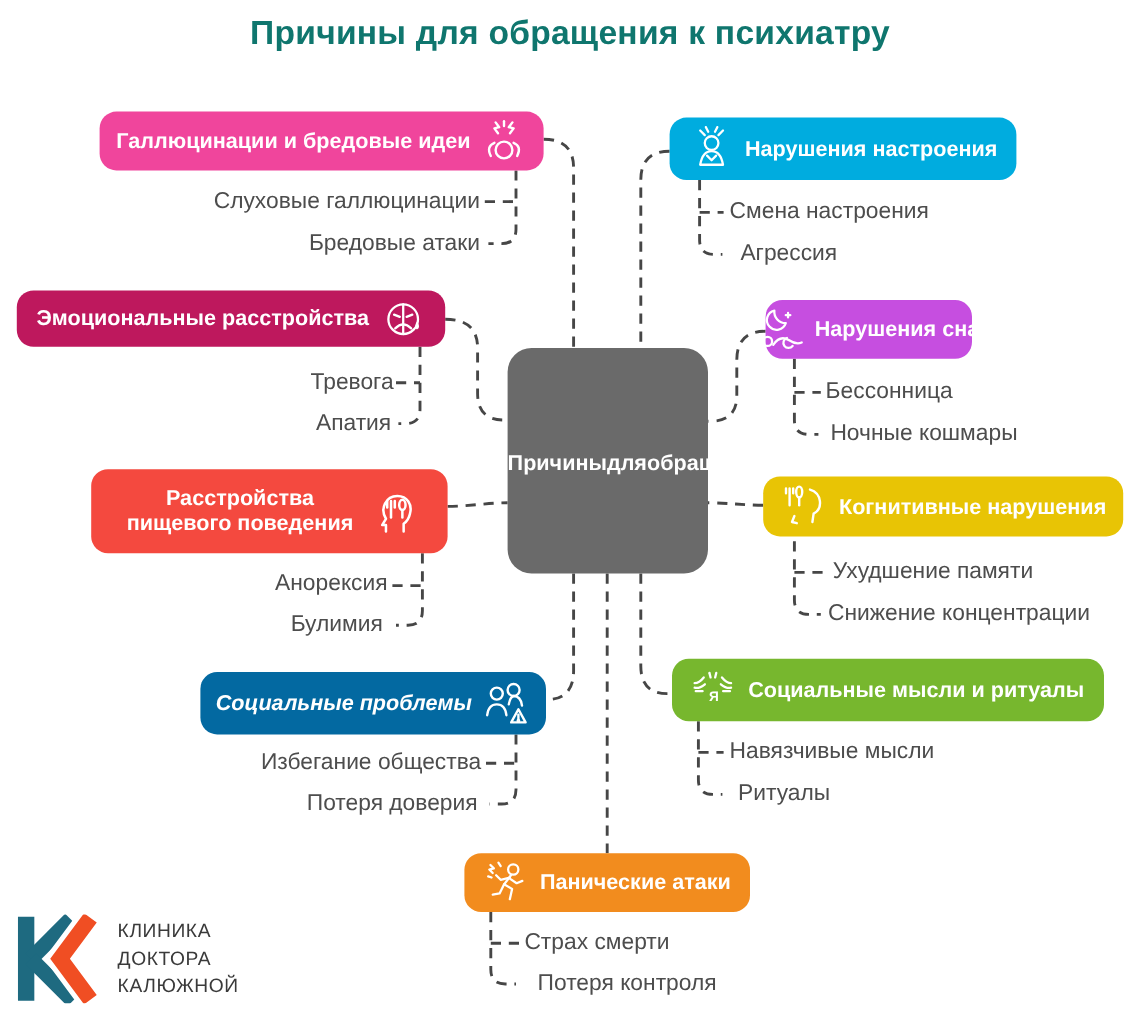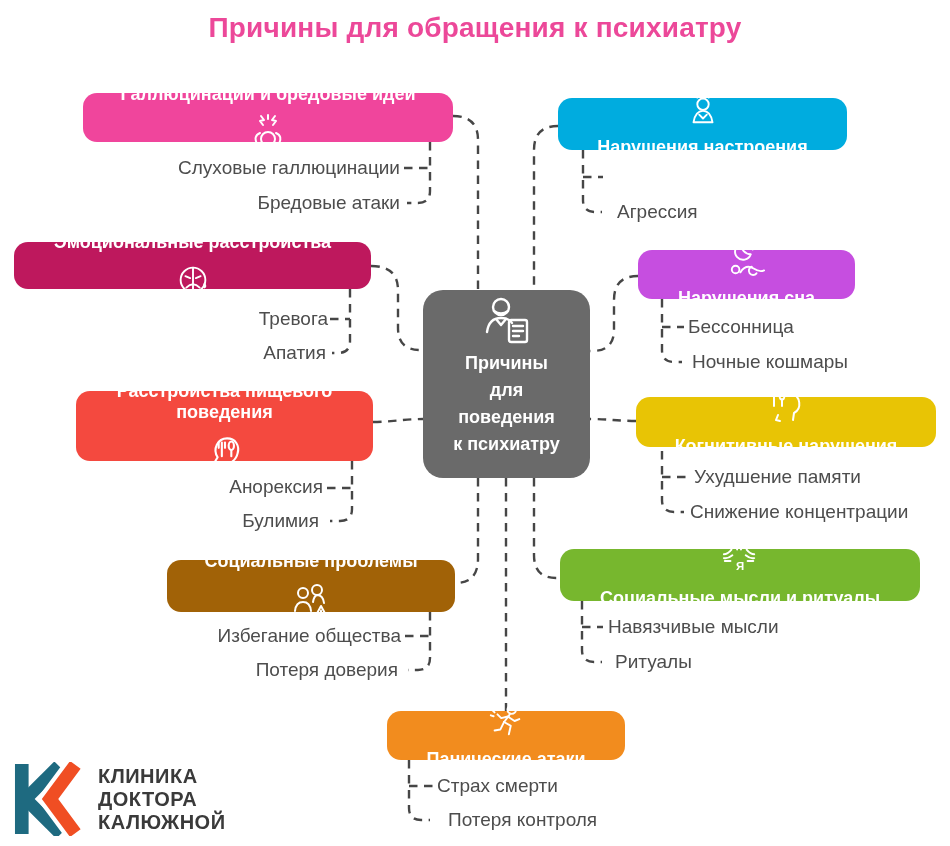--- a/index.html
+++ b/index.html
@@ -1,54 +1,54 @@
 <!DOCTYPE html>
 <html><head>
 <meta charset="utf-8">
 <style>
   html,body{margin:0;padding:0;background:#fff;}
   .canvas{position:relative;width:950px;height:846px;background:#fff;overflow:hidden;
           font-family:"Liberation Sans",sans-serif;}
   .title{position:absolute;left:0;right:0;top:12px;text-align:center;
-         font-size:28px;font-weight:bold;color:#ec4899;letter-spacing:.2px;}
+         font-size:28px;font-weight:bold;color:#0f766e;letter-spacing:.2px;}
   svg.wires{position:absolute;left:0;top:0;z-index:1;}
   .node{position:absolute;z-index:2;border-radius:14px;color:#fff;font-weight:bold;
         font-size:18px;display:flex;align-items:center;justify-content:center;
-        gap:9px;box-sizing:border-box;padding:0 24px;white-space:nowrap;flex-direction:column;}
+        gap:9px;box-sizing:border-box;padding:0 24px;white-space:nowrap;}
   .node .lbl{line-height:1.15;}
   .node svg{flex:0 0 auto;display:block;}
   
   .box-hallucinations{left:83px;top:93px;width:370px;height:49px;}
   .box-emotional{left:14px;top:242px;width:357px;height:47px;}
   .box-eating{left:76px;top:391px;width:297px;height:70px;white-space:normal;text-align:center;}
   .box-social{left:167px;top:560px;width:288px;height:52px;}
   .box-mood{left:558px;top:98px;width:289px;height:52px;}
-  .box-sleep{left:638px;top:250px;width:217px;height:49px;}
+  .box-sleep{left:638px;top:250px;width:172px;height:49px;}
   .box-cognitive{left:636px;top:397px;width:300px;height:50px;}
   .box-obsessive{left:560px;top:549px;width:360px;height:52px;}
   .box-panic{left:387px;top:711px;width:238px;height:49px;}
   
   .center{position:absolute;z-index:2;left:423px;top:290px;width:167px;height:188px;
-          border-radius:20px;display:flex;flex-direction:column;align-items:center;
+          border-radius:20px;display:flex;flex-direction:row;align-items:center;
           justify-content:flex-start;padding-top:4px;box-sizing:border-box;color:#fff;}
   .center .cline{font-size:18px;font-weight:bold;line-height:27px;text-align:center;}
   
   .sub{position:absolute;z-index:2;font-size:19px;color:#4D4D4D;white-space:nowrap;}
   .s-hall-0{right:550px;top:157px;} .s-hall-1{right:550px;top:192px;}
   .s-emo-0{right:622px;top:308px;}  .s-emo-1{right:624px;top:342px;}
   .s-eat-0{right:627px;top:476px;}  .s-eat-1{right:631px;top:510px;}
   .s-soc-0{right:549px;top:625px;}  .s-soc-1{right:552px;top:659px;}
   .s-mood-0{left:608px;top:166px;}  .s-mood-1{left:617px;top:201px;}
   .s-sleep-0{left:688px;top:316px;} .s-sleep-1{left:692px;top:351px;}
   .s-cog-0{left:694px;top:466px;}   .s-cog-1{left:690px;top:501px;}
   .s-obs-0{left:608px;top:616px;}   .s-obs-1{left:615px;top:651px;}
   .s-pan-0{left:437px;top:775px;}   .s-pan-1{left:448px;top:809px;}
   
   .logo{position:absolute;left:14px;top:762px;display:flex;align-items:center;gap:10px;z-index:2;}
-  .logo-text{font-size:20px;font-weight:bold;color:#3A3A3A;line-height:23px;letter-spacing:.5px;}
+  .logo-text{font-size:16px;font-weight:normal;color:#3A3A3A;line-height:23px;letter-spacing:.5px;}
 </style>
 </head>
 <body>
 
 <div class="canvas">
 
   <div class="title">Причины для обращения к психиатру</div>
 
   <svg class="wires" width="950" height="846" viewBox="0 0 950 846">
     <g fill="none" stroke-width="2.4" stroke-dasharray="8.5 6.5" stroke-linecap="butt" stroke-linejoin="round" stroke="#464646">
@@ -88,21 +88,21 @@
     <svg width="56" height="56" viewBox="0 0 56 56" fill="none" stroke="#fff" stroke-width="2.4" stroke-linecap="round" stroke-linejoin="round">
       <circle cx="22" cy="13" r="8"></circle>
       <path d="M15,17 q7,5 14,0"></path>
       <path d="M8,38 q2,-14 14,-14 q8,0 11,5"></path>
       <path d="M17,25 l5,6 5,-6"></path>
       <rect x="30" y="26" width="18" height="22" rx="2"></rect>
       <path d="M34,32 h10 M34,37 h10 M34,42 h6"></path>
     </svg>
     <div class="cline">Причины</div>
     <div class="cline">для</div>
-    <div class="cline">поведения</div>
+    <div class="cline">обращения</div>
     <div class="cline">к психиатру</div>
   </div>
 
   <div class="node box-hallucinations" style="background-color: rgb(240, 69, 156);">
     <span class="lbl">Галлюцинации и бредовые идеи</span>
     <svg width="38" height="38" viewBox="0 0 38 38" fill="none" stroke="#fff" stroke-width="2" stroke-linecap="round" stroke-linejoin="round">
       <path d="M12,3 l3,4 -4,1 3,4"></path>
         <path d="M26,3 l-3,4 4,1 -3,4"></path>
         <path d="M19,2 v4"></path>
       <circle cx="19" cy="26" r="7"></circle>
@@ -134,21 +134,21 @@
       <path d="M16,11 v13"></path>
         <path d="M13,11 v5"></path>
         <path d="M19,11 v5"></path>
       <ellipse cx="25" cy="14" rx="2.5" ry="4"></ellipse>
         <path d="M25,18 v6"></path>
     </svg>
   </div>
   <div class="sub s-eat-0">Анорексия</div>
   <div class="sub s-eat-1">Булимия</div>
 
-  <div class="node box-social" style="background-color: #a16207;">
+  <div class="node box-social" style="background-color: #0369a1; font-style: italic;">
     <span class="lbl">Социальные проблемы</span>
     <svg width="40" height="40" viewBox="0 0 40 40" fill="none" stroke="#fff" stroke-width="2" stroke-linecap="round" stroke-linejoin="round">
       <circle cx="12" cy="12" r="5"></circle>
       <path d="M4,30 q1,-9 8,-9 q7,0 8,9"></path>
       <circle cx="26" cy="9" r="5"></circle>
       <path d="M22,21 q1,-6 4,-7 q6,0 7,8"></path>
       <path d="M30,25 l6,11 h-12 z"></path>
       <path d="M30,29.5 v3.5"></path>
         <circle cx="30" cy="34.6" r="0.6" fill="#fff"></circle>
     </svg>
@@ -161,20 +161,21 @@
       <path d="M10,4 l4,4"></path>
         <path d="M30,4 l-4,4"></path>
         <path d="M15,1 l2,4"></path>
         <path d="M25,1 l-2,4"></path>
       <circle cx="20" cy="15" r="6"></circle>
       <path d="M10,34 q2,-12 10,-12 q8,0 10,12 z"></path>
       <path d="M16,26 l4,4 4,-4"></path>
     </svg>
     <span class="lbl">Нарушения настроения</span>
   </div>
+  <div class="sub s-mood-0">Смена настроения</div>
   <div class="sub s-mood-1">Агрессия</div>
 
   <div class="node box-sleep" style="background-color: rgb(198, 78, 224);">
     <svg width="38" height="38" viewBox="0 0 40 40" fill="none" stroke="#fff" stroke-width="2" stroke-linecap="round" stroke-linejoin="round">
       <path d="M14,3 a8.5,8.5 0 1 0 10,11 a10,10 0 0 1 -10,-11"></path>
       <path d="M26,5 v4 M24,7 h4"></path>
       <circle cx="8" cy="30" r="4"></circle>
       <path d="M13,33 q6,-9 14,-4 q6,4 11,2"></path>
       <path d="M25,27 a4.5,4.5 0 1 0 5,7"></path>
     </svg>

